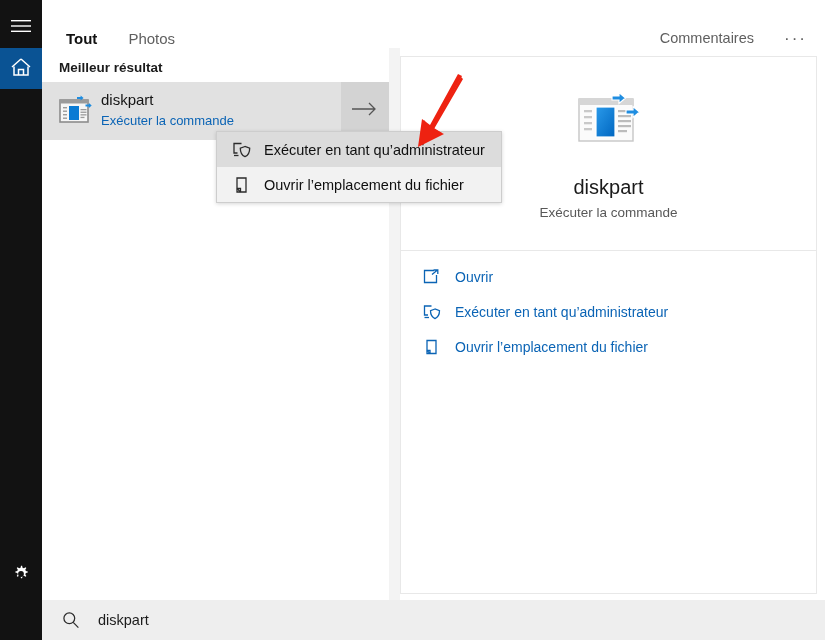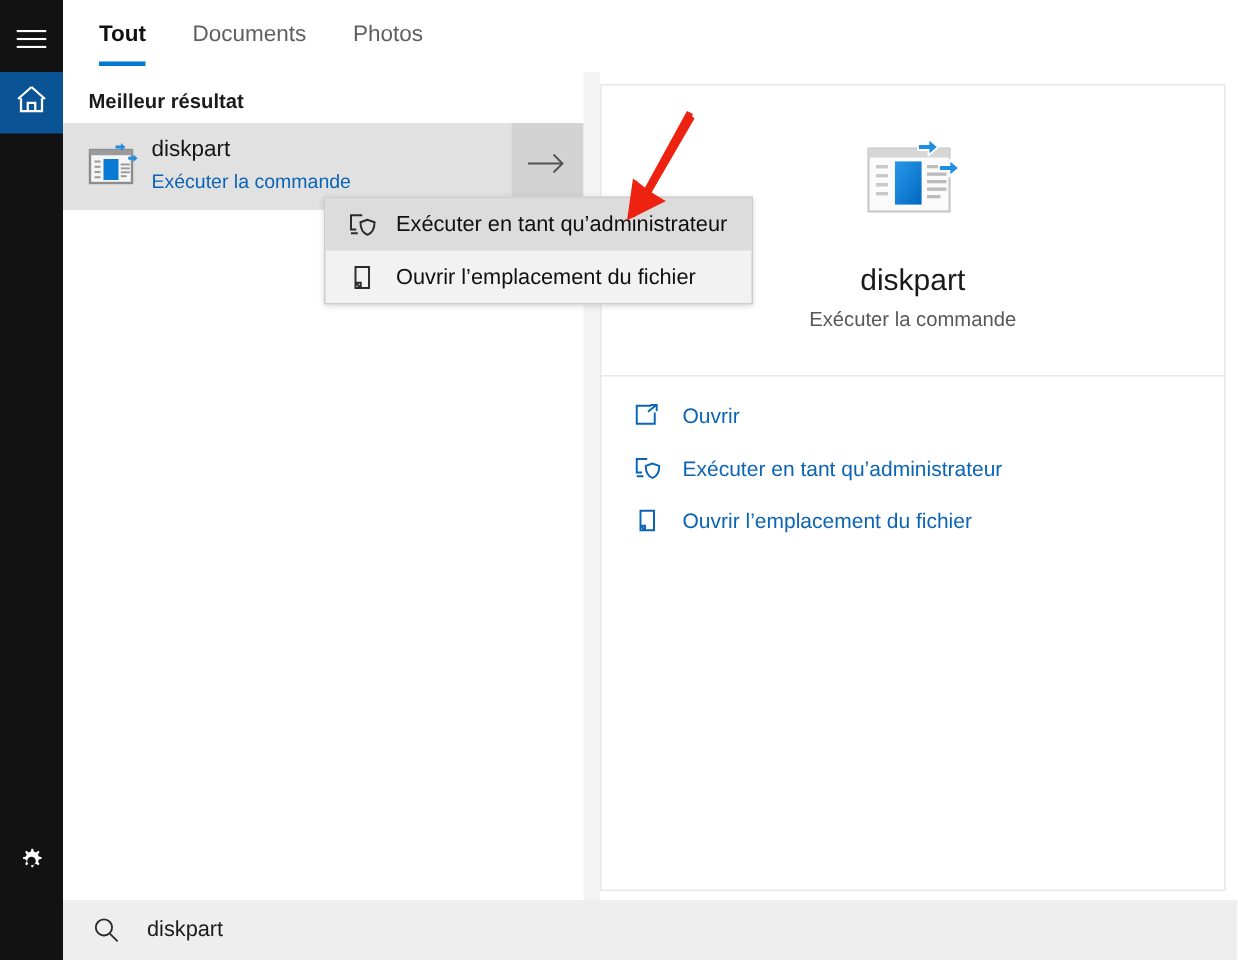--- a/index.html
+++ b/index.html
@@ -19,21 +19,21 @@
   .rail-btn {
     position: absolute; left: 0; width: 42px; height: 40px;
     display: flex; align-items: center; justify-content: center;
   }
   .rail-hamburger { top: 8px; }
   .rail-home { top: 48px; height: 41px; background: #0a5394; }
   .rail-settings { top: 556px; }
 
   
   .header {
-    position: absolute; left: 42px; top: 0; width: 783px; height: 48px;
+    position: absolute; left: 42px; top: 16px; width: 783px; height: 48px;
     background: #ffffff;
     text-align: right;
   }
   .tabs { position: absolute; left: 0; top: 0; height: 48px; display: flex; align-items: flex-start; }
   .tab {
     position: relative; height: 44px; display: flex; align-items: center;
     padding: 0 0 0 0; margin-right: 31px;
     font-size: 15px; color: #5f5f5f; white-space: nowrap;
   }
   .tab:first-child { margin-left: 24px; }
@@ -176,25 +176,26 @@
       </span>
     </div>
   </div>
 
   <div class="header">
     <div class="tabs">
       <div class="tab active">
         <span>Tout</span>
       </div>
       <div class="tab">
-        <span>Documents</span>
-      </div>
-      <div class="tab">
         <span>Photos</span>
       </div>
+    </div>
+    <div class="header-right">
+      <div class="feedback">Commentaires</div>
+      <div class="ellipsis">···</div>
     </div>
   </div>
 
   <div class="left-panel">
     <div class="section-title">Meilleur résultat</div>
 
     <div class="result-row">
       <div class="result-icon">
         <svg width="34" height="34" viewBox="0 0 34 34">
           <rect x="2" y="6" width="28" height="22" fill="#f6f6f6" stroke="#8d8d8d" stroke-width="1.6"></rect>

